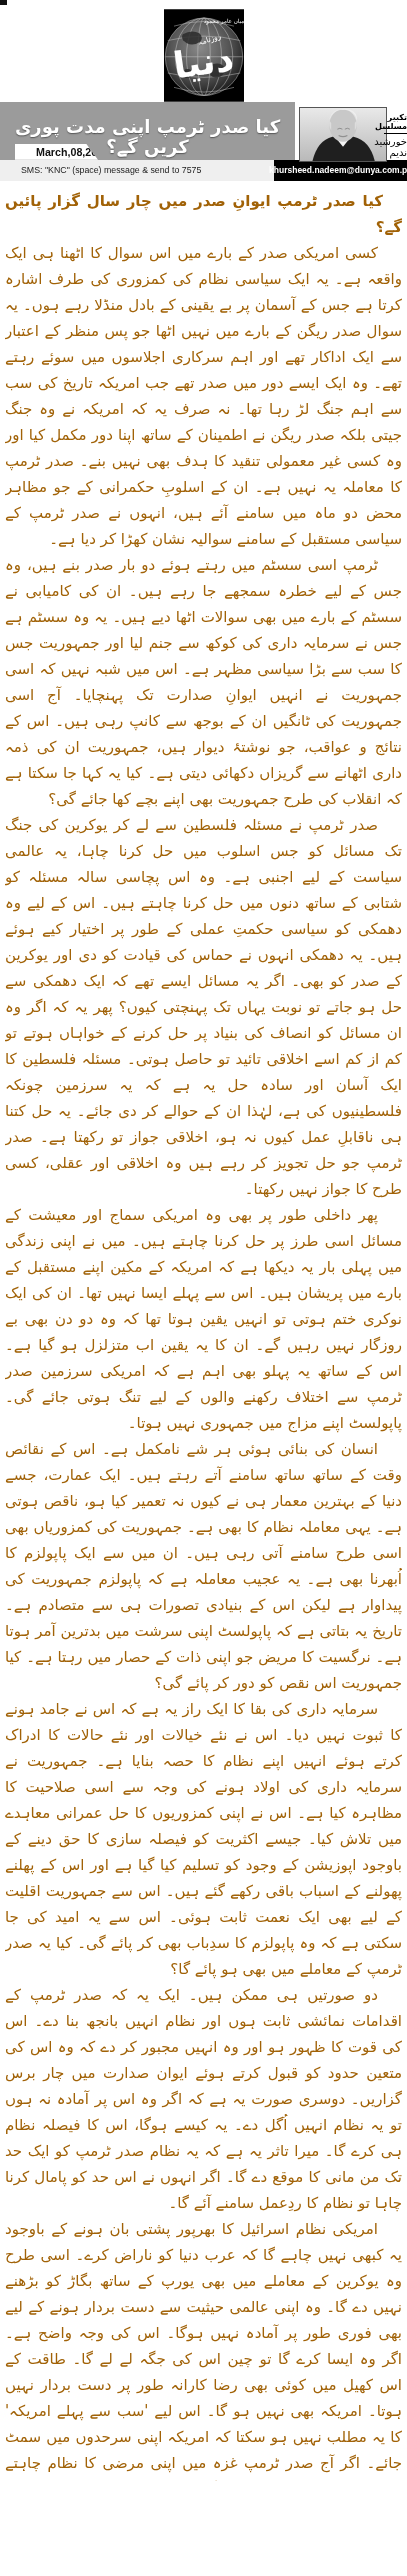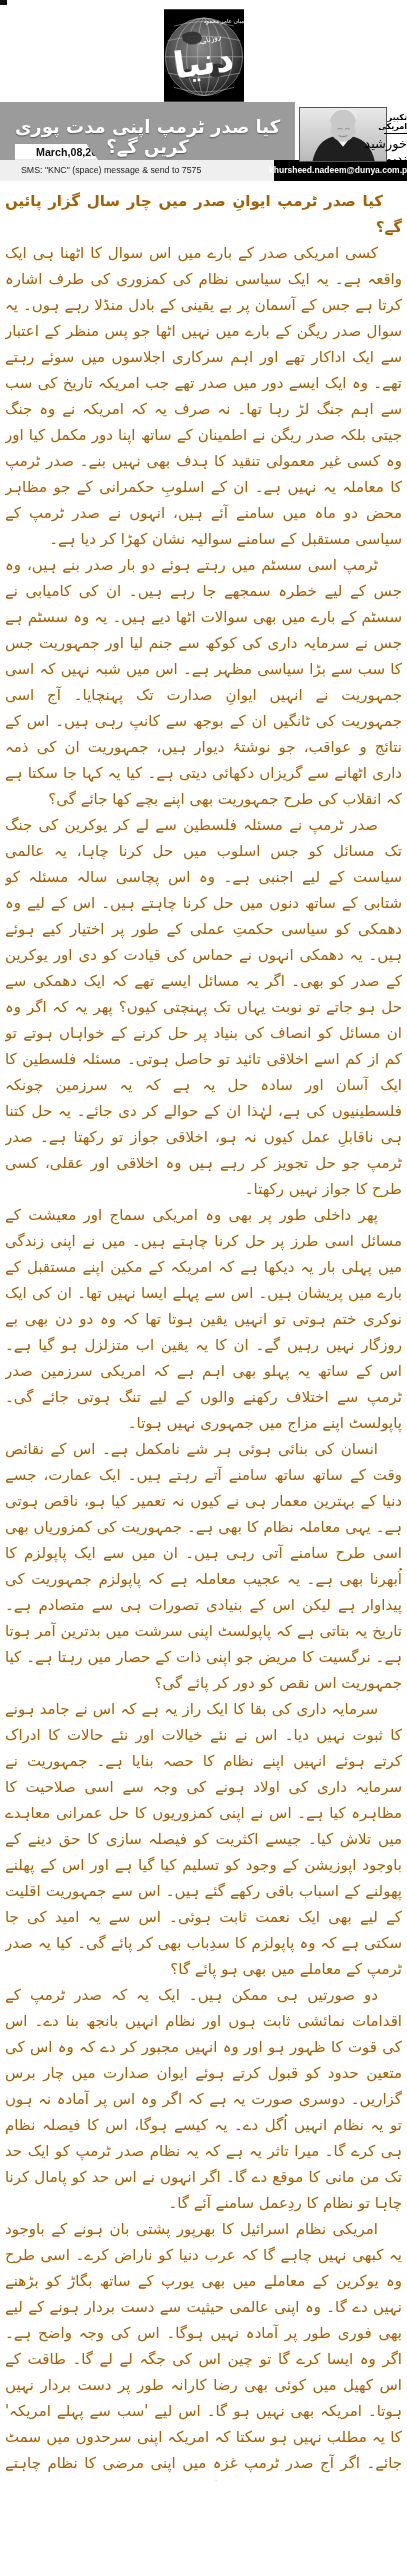--- a/index.html
+++ b/index.html
@@ -34,21 +34,21 @@
     position:absolute;left:274px;top:160px;width:133px;height:20.7px;background:#000000;
     display:flex;align-items:center;justify-content:center;
     font-family:"Liberation Sans",sans-serif;font-weight:bold;font-size:8.5px;color:#ffffff;
   }
   .author-photo{position:absolute;left:299px;top:107px;width:88px;height:55px;border:0.6px solid #555;box-sizing:border-box;}
   .column-block{
     position:absolute;left:383px;top:113px;width:24px;height:48px;direction:rtl;text-align:right;
   }
   .column-title{font-weight:bold;font-size:8.1px;line-height:1.1;color:#000;font-family:"DejaVu Sans",sans-serif;}
   .column-rule{border:none;border-top:1.3px solid #000;margin:2.5px 0 1.9px 0;width:22.6px;}
-  .author-sig{font-size:13px;color:#000;font-family:"DejaVu Sans",sans-serif;}
+  .author-sig{font-size:10px;color:#000;font-family:"DejaVu Sans",sans-serif;}
   .article{
     position:absolute;left:5px;top:188px;width:397px;height:2293px;overflow:hidden;
     direction:rtl;text-align:justify;color:#a16207;
     font-family:"DejaVu Sans",sans-serif;font-size:15px;line-height:26px;
   }
   .article p{margin:0;text-indent:24px;}
   .article p.lead{font-weight:bold;text-indent:19px;}
 </style>
 </head>
 <body>
@@ -120,21 +120,21 @@
     <path d="M47,20 Q46,30 50,36 L50,24 Z" fill="#dddddd"></path>
     <path d="M91,20 Q92,30 88,36 L88,24 Z" fill="#dddddd"></path>
     <path d="M60,34 q4,-3 8,0" stroke="#8a8a8a" stroke-width="1.5" fill="none"></path>
     <path d="M72,34 q4,-3 8,0" stroke="#8a8a8a" stroke-width="1.5" fill="none"></path>
     <path d="M62,44 q7,4 14,0" stroke="#909090" stroke-width="2" fill="none"></path>
   </svg>
 </div>
 
 <div class="column-block">
   <div class="column-title">تکبیر</div>
-  <div class="column-title">امریکی</div>
+  <div class="column-title">مسلسل</div>
   <hr class="column-rule">
   <div class="author-sig">خورشید ندیم</div>
 </div>
 
 <div class="article" id="article-body">
   <p class="lead">کیا صدر ٹرمپ ایوانِ صدر میں چار سال گزار پائیں گے؟</p>
 <p>کسی امریکی صدر کے بارے میں اس سوال کا اٹھنا ہی ایک واقعہ ہے۔ یہ ایک سیاسی نظام کی کمزوری کی طرف اشارہ کرتا ہے جس کے آسمان پر بے یقینی کے بادل منڈلا رہے ہوں۔ یہ سوال صدر ریگن کے بارے میں نہیں اٹھا جو پس منظر کے اعتبار سے ایک اداکار تھے اور اہم سرکاری اجلاسوں میں سوئے رہتے تھے۔ وہ ایک ایسے دور میں صدر تھے جب امریکہ تاریخ کی سب سے اہم جنگ لڑ رہا تھا۔ نہ صرف یہ کہ امریکہ نے وہ جنگ جیتی بلکہ صدر ریگن نے اطمینان کے ساتھ اپنا دور مکمل کیا اور وہ کسی غیر معمولی تنقید کا ہدف بھی نہیں بنے۔ صدر ٹرمپ کا معاملہ یہ نہیں ہے۔ ان کے اسلوبِ حکمرانی کے جو مظاہر محض دو ماہ میں سامنے آئے ہیں، انہوں نے صدر ٹرمپ کے سیاسی مستقبل کے سامنے سوالیہ نشان کھڑا کر دیا ہے۔</p>
     <p>ٹرمپ اسی سسٹم میں رہتے ہوئے دو بار صدر بنے ہیں، وہ جس کے لیے خطرہ سمجھے جا رہے ہیں۔ ان کی کامیابی نے سسٹم کے بارے میں بھی سوالات اٹھا دیے ہیں۔ یہ وہ سسٹم ہے جس نے سرمایہ داری کی کوکھ سے جنم لیا اور جمہوریت جس کا سب سے بڑا سیاسی مظہر ہے۔ اس میں شبہ نہیں کہ اسی جمہوریت نے انہیں ایوانِ صدارت تک پہنچایا۔ آج اسی جمہوریت کی ٹانگیں ان کے بوجھ سے کانپ رہی ہیں۔ اس کے نتائج و عواقب، جو نوشتۂ دیوار ہیں، جمہوریت ان کی ذمہ داری اٹھانے سے گریزاں دکھائی دیتی ہے۔ کیا یہ کہا جا سکتا ہے کہ انقلاب کی طرح جمہوریت بھی اپنے بچے کھا جائے گی؟</p>
     <p>صدر ٹرمپ نے مسئلہ فلسطین سے لے کر یوکرین کی جنگ تک مسائل کو جس اسلوب میں حل کرنا چاہا، یہ عالمی سیاست کے لیے اجنبی ہے۔ وہ اس پچاسی سالہ مسئلہ کو شتابی کے ساتھ دنوں میں حل کرنا چاہتے ہیں۔ اس کے لیے وہ دھمکی کو سیاسی حکمتِ عملی کے طور پر اختیار کیے ہوئے ہیں۔ یہ دھمکی انہوں نے حماس کی قیادت کو دی اور یوکرین کے صدر کو بھی۔ اگر یہ مسائل ایسے تھے کہ ایک دھمکی سے حل ہو جاتے تو نوبت یہاں تک پہنچتی کیوں؟ پھر یہ کہ اگر وہ ان مسائل کو انصاف کی بنیاد پر حل کرنے کے خواہاں ہوتے تو کم از کم اسے اخلاقی تائید تو حاصل ہوتی۔ مسئلہ فلسطین کا ایک آسان اور سادہ حل یہ ہے کہ یہ سرزمین چونکہ فلسطینیوں کی ہے، لہٰذا ان کے حوالے کر دی جائے۔ یہ حل کتنا ہی ناقابلِ عمل کیوں نہ ہو، اخلاقی جواز تو رکھتا ہے۔ صدر ٹرمپ جو حل تجویز کر رہے ہیں وہ اخلاقی اور عقلی، کسی طرح کا جواز نہیں رکھتا۔</p>
     <p>پھر داخلی طور پر بھی وہ امریکی سماج اور معیشت کے مسائل اسی طرز پر حل کرنا چاہتے ہیں۔ میں نے اپنی زندگی میں پہلی بار یہ دیکھا ہے کہ امریکہ کے مکین اپنے مستقبل کے بارے میں پریشان ہیں۔ اس سے پہلے ایسا نہیں تھا۔ ان کی ایک نوکری ختم ہوتی تو انہیں یقین ہوتا تھا کہ وہ دو دن بھی بے روزگار نہیں رہیں گے۔ ان کا یہ یقین اب متزلزل ہو گیا ہے۔ اس کے ساتھ یہ پہلو بھی اہم ہے کہ امریکی سرزمین صدر ٹرمپ سے اختلاف رکھنے والوں کے لیے تنگ ہوتی جائے گی۔ پاپولسٹ اپنے مزاج میں جمہوری نہیں ہوتا۔</p>

